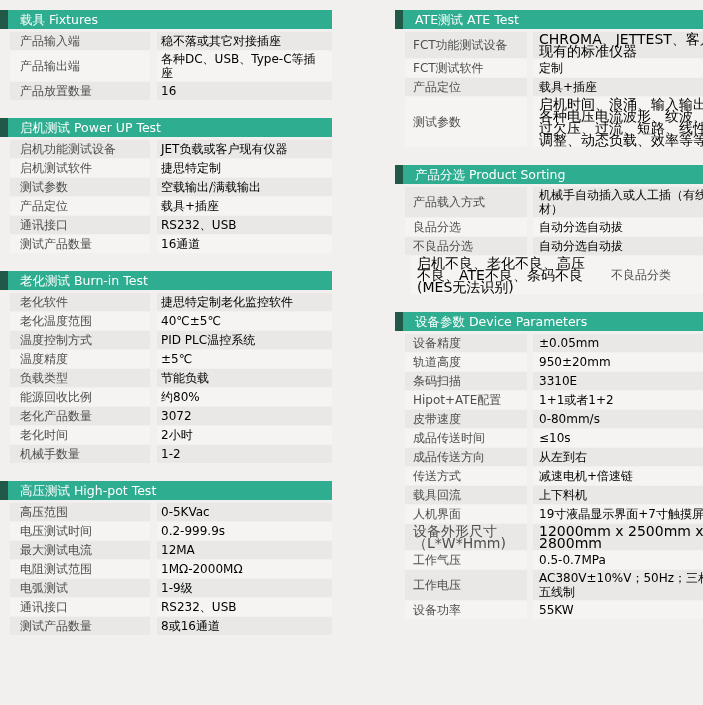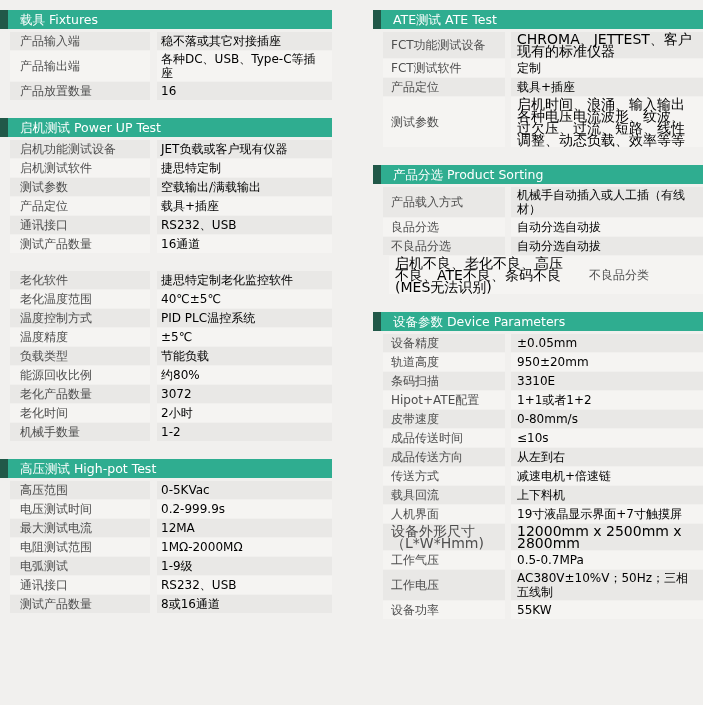--- a/index.html
+++ b/index.html
@@ -7,21 +7,21 @@
     padding: 0;
     background: #f1f0ee;
     font-family: "DejaVu Sans", "Liberation Sans", sans-serif;
   }
   .page {
     width: 703px;
     height: 705px;
     box-sizing: border-box;
     padding-top: 10px;
     display: flex;
-    gap: 41px;
+    gap: 63px;
     overflow: hidden;
   }
   .col { flex: none; }
   .col-left  { width: 332px; }
   .col-right { width: 330px; }
   .section { margin-bottom: 18px; }
   .section-header {
     background: #2fad90;
     border-left: 8px solid #215848;
     height: 19px;
@@ -96,20 +96,21 @@
             <div class="cell cell-label">通讯接口</div>
             <div class="cell cell-value">RS232、USB</div>
           </div>
           <div class="row">
             <div class="cell cell-label">测试产品数量</div>
             <div class="cell cell-value">16通道</div>
           </div>
         </div>
       </div>
       <div class="section">
+        <div class="section-header">老化测试 Burn-in Test</div>
         <div class="rows">
           <div class="row">
             <div class="cell cell-label">老化软件</div>
             <div class="cell cell-value">捷思特定制老化监控软件</div>
           </div>
           <div class="row">
             <div class="cell cell-label">老化温度范围</div>
             <div class="cell cell-value">40℃±5℃</div>
           </div>
           <div class="row">

